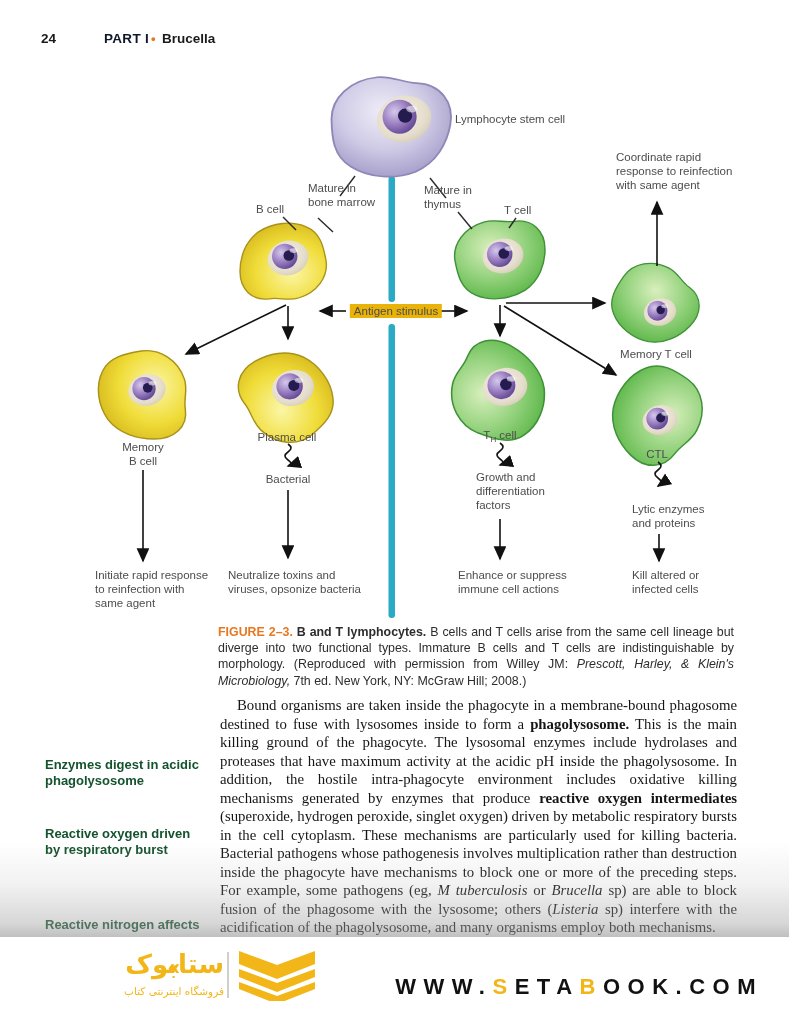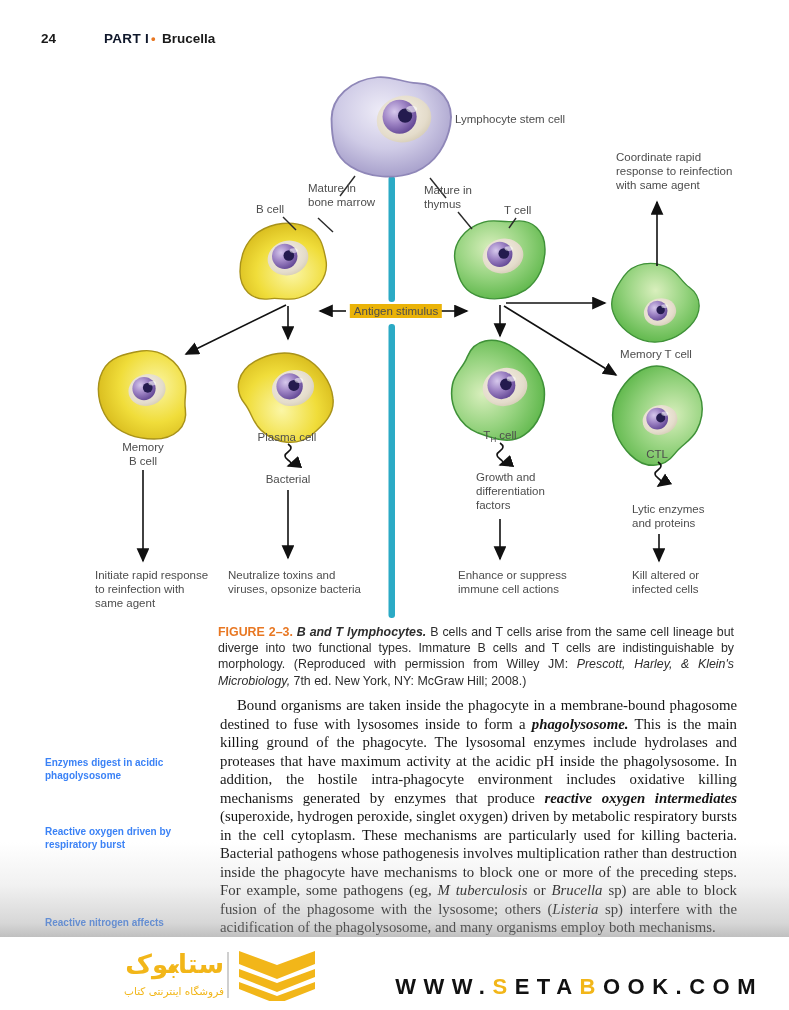--- a/index.html
+++ b/index.html
@@ -16,32 +16,32 @@
   
   .diagram{position:absolute;top:0;left:0;width:751px;height:625px;}
   .diagram svg{position:absolute;top:0;left:0;}
   .dlab{position:absolute;font-size:11.5px;line-height:1.22;color:#4d4d4d;white-space:pre-line;}
   .dlab.ctr{transform:translateX(-50%);text-align:center;}
   .dlab sub{font-size:8px;}
 
   
   .caption{position:absolute;left:218px;top:624px;width:516px;font-size:12.4px;line-height:16.2px;color:#2d2d2d;text-align:justify;}
   .seg-fig{color:#e87722;font-weight:bold;}
-  .seg-b{font-weight:bold;font-style:italic;}
+  .seg-b{font-weight:bold;}
   .seg-i{font-style:italic;}
   .seg-y{color:#f2b619;}
 
   
   .bodytext{position:absolute;left:220px;top:696px;width:517px;
             font-family:"Liberation Serif",serif;font-size:14.8px;line-height:18.5px;
             color:#151515;text-align:justify;}
   .bodytext p{margin:0;text-indent:17px;}
 
   
-  .mnote{position:absolute;left:45px;width:162px;font-size:10px;font-weight:bold;line-height:1.25;color:#3b82f6;}
+  .mnote{position:absolute;left:45px;width:162px;font-size:13px;font-weight:bold;line-height:1.25;color:#14532d;}
 
   
   .fade{position:absolute;left:0;top:842px;width:789px;height:95px;pointer-events:none;
         background:linear-gradient(180deg,rgba(185,185,185,0) 0%,rgba(180,180,180,.18) 45%,
                    rgba(160,160,160,.42) 85%,rgba(140,140,140,.55) 100%);}
 
   
   .footer{position:absolute;left:0;top:937px;width:789px;height:73px;background:#ffffff;}
   .fa-title{position:absolute;right:32px;top:8px;font-family:"DejaVu Sans",sans-serif;
             font-size:18px;font-weight:bold;color:#111;direction:rtl;}

